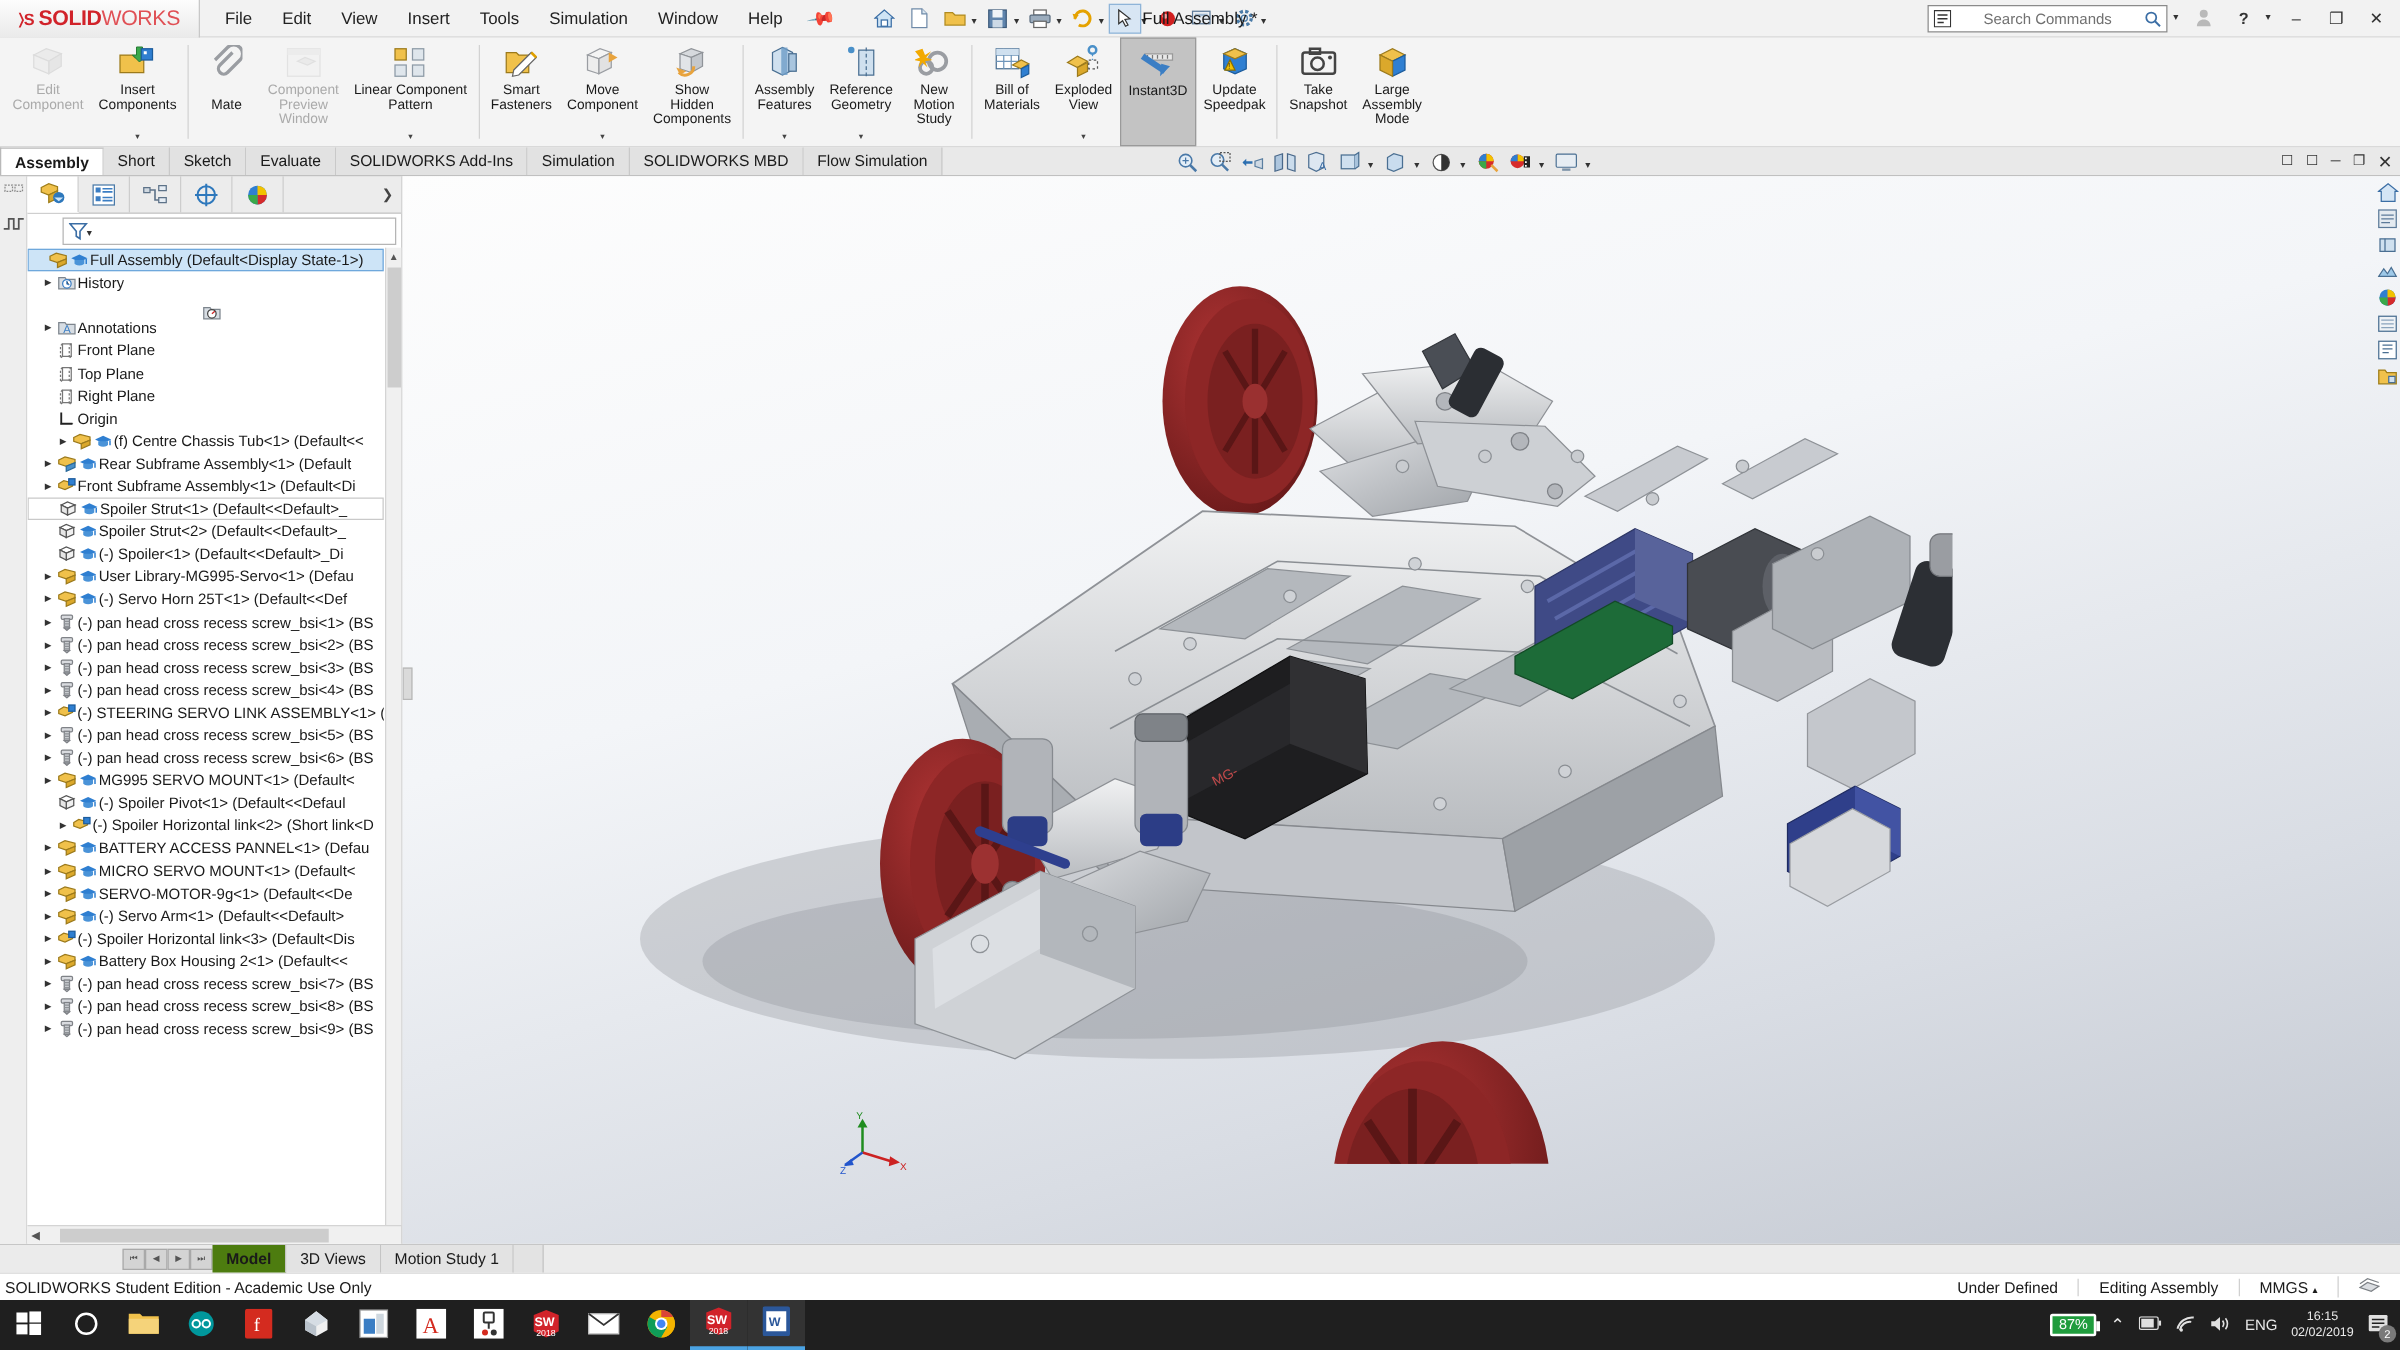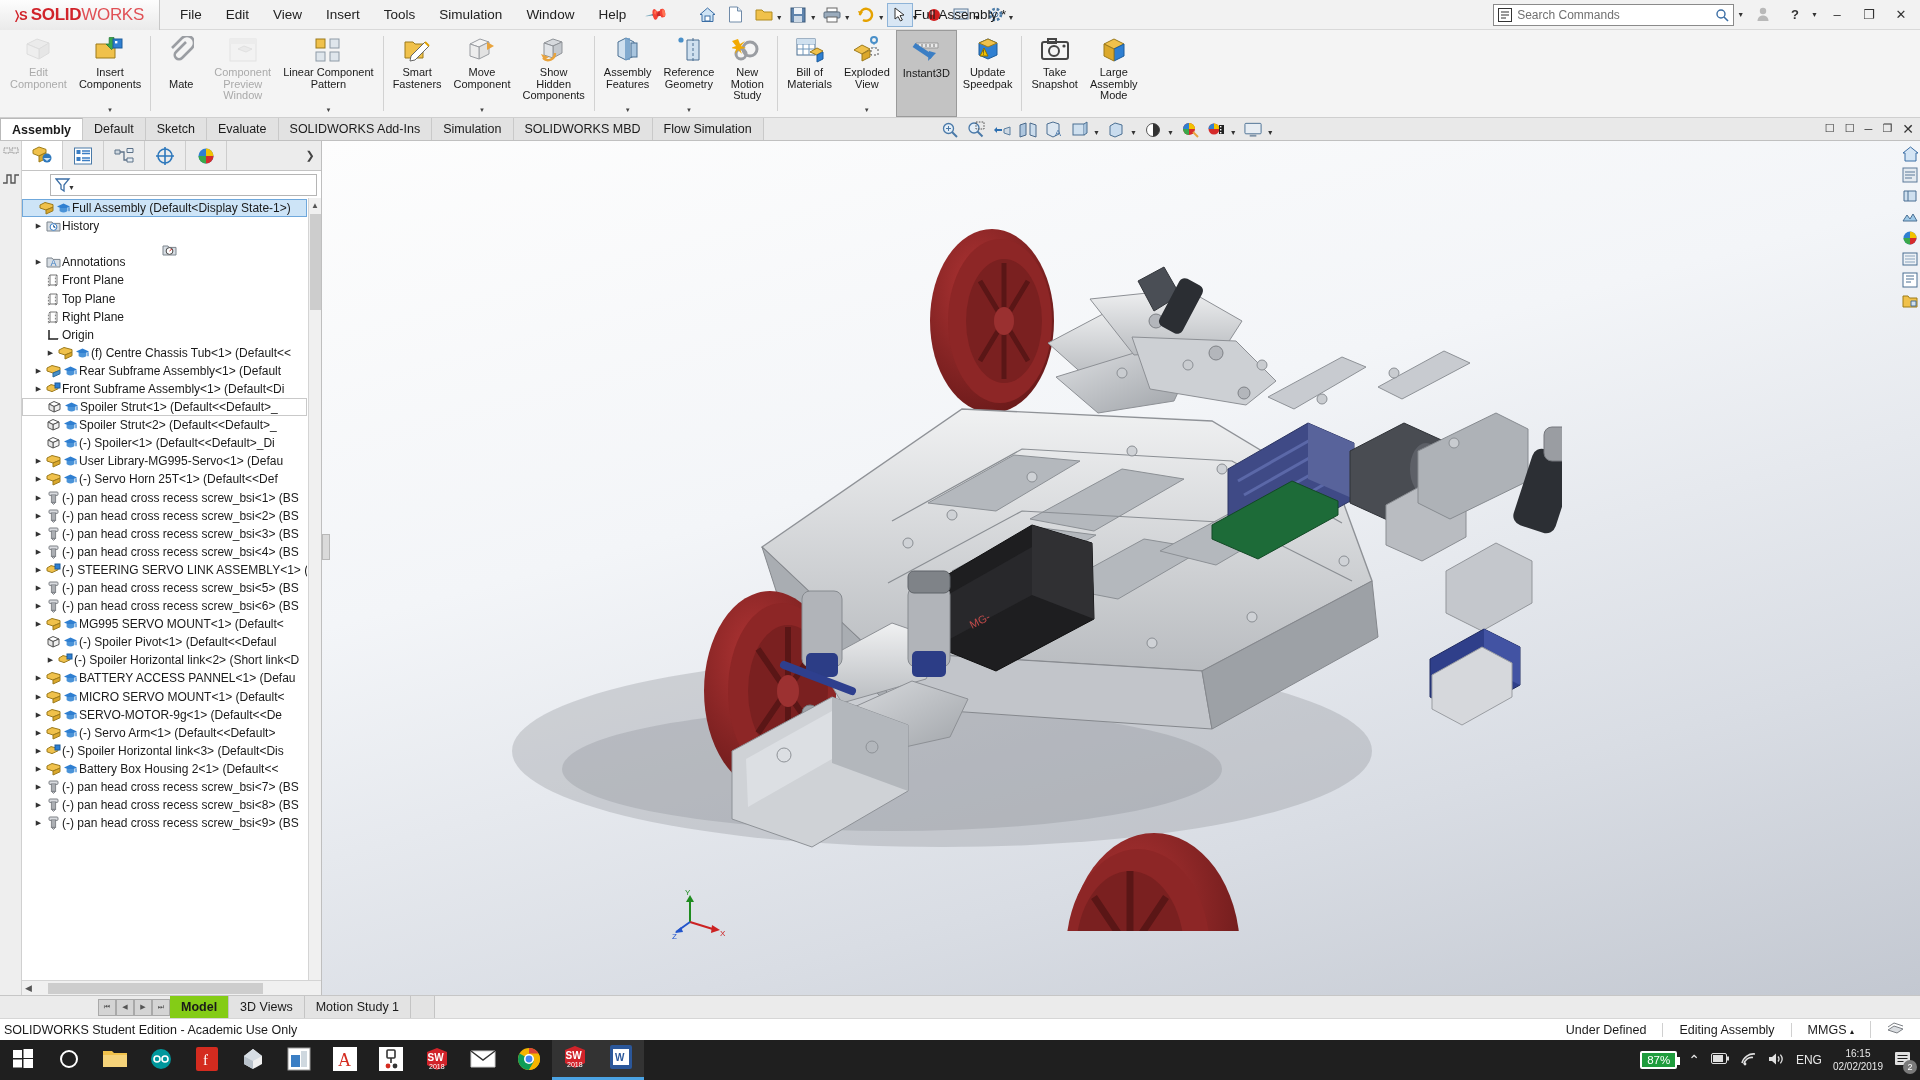--- a/index.html
+++ b/index.html
@@ -15,22 +15,22 @@
   .logo-txt { font-weight:bold; font-size:17px; color:#d1232a; letter-spacing:-0.3px; }
   .logo-txt .light { color:#e05055; font-weight:normal; }
   .menu { display:flex; align-items:center; margin-left:20px; gap:24px; }
   .menu span { font-size:13.5px; color:#222; cursor:default; }
   .pin { margin-left:22px; color:#3a6ea5; font-size:15px; transform:rotate(35deg); }
   .qat { display:flex; align-items:center; gap:2px; margin-left:28px; }
   .qat .ic { width:26px; height:24px; display:flex; align-items:center; justify-content:center; }
   .caret { font-size:7px; color:#333; margin-left:-3px; margin-top:6px; }
   .doc-title { position:absolute; left:50%; transform:translateX(-50%); font-size:13.5px; }
   .tr { position:absolute; right:6px; display:flex; align-items:center; gap:6px; height:30px; }
-  .searchbox { width:241px; height:22px; border:1px solid #8a8a8a; background:#fff;
-     display:flex; align-items:center; padding:0 4px; gap:5px; }
+  .searchbox { width:192px; height:22px; border:1px solid #8a8a8a; background:#fff;
+     display:flex; align-items:center; padding:0 4px; gap:5px;text-align:center; }
   .searchbox .ph { color:#707070; font-size:12px; flex:1; }
   .winbtn { width:26px; height:26px; display:flex; align-items:center; justify-content:center;
      font-size:13px; color:#333; }
 
   
   .ribbon { height:88px; background:#f4f4f4; border-bottom:1px solid #cfcfcf;
      display:flex; align-items:stretch; padding-left:4px; }
   .rbtn { width:auto; min-width:54px; padding:3px 6px 2px; display:flex; flex-direction:column;
      align-items:center; justify-content:flex-start; text-align:center; line-height:11.5px;
      font-size:11px; color:#1a1a1a; cursor:default; position:relative; }
@@ -100,21 +100,21 @@
 
   
   .btabs { height:23px; background:#ebebeb; border-top:1px solid #c6c6c6;
      display:flex; align-items:stretch; padding-left:98px; }
   .navbtns { display:flex; align-items:center; }
   .navbtns i { width:18px; height:17px; border:1px solid #a9a9a9; background:#d4d4d4;
      display:flex; align-items:center; justify-content:center; font-size:7px;
      font-style:normal; color:#555; }
   .btab { padding:0 11px; display:flex; align-items:center; font-size:12.5px;
      border-right:1px solid #c4c4c4; background:#e3e3e3; }
-  .btab.active { background:#84cc16; font-weight:bold; }
+  .btab.active { background:#4d7c0f; font-weight:bold; }
   .btab-fill { flex:1; border-right:1px solid #c4c4c4; background:#e3e3e3; max-width:24px; }
   .status { height:22px; background:#fff; border-top:1px solid #d6d6d6; display:flex;
      align-items:center; font-size:12.5px; padding-left:4px; }
   .status .right { margin-left:auto; display:flex; align-items:center; }
   .status .right > span { padding:0 16px; border-left:1px solid #d0d0d0; }
   .status .right > span:first-child { border-left:none; }
 
   
   .taskbar { height:40px; background:#1f1f1f; display:flex; align-items:center;
      color:#e9e9e9; font-size:12px; }
@@ -455,21 +455,21 @@
       </div>
       <div style="white-space: pre-line;">Large
 Assembly
 Mode</div>
     </div>
   </div>
 
 <div class="tabs">
   <div id="cmdtabs" style="display:flex;align-items:flex-end;">
       <div class="tab active">Assembly</div>
-      <div class="tab">Default</div>
+      <div class="tab">Short</div>
       <div class="tab">Sketch</div>
       <div class="tab">Evaluate</div>
       <div class="tab">SOLIDWORKS Add-Ins</div>
       <div class="tab">Simulation</div>
       <div class="tab">SOLIDWORKS MBD</div>
       <div class="tab">Flow Simulation</div>
     </div>
 
   <div class="viewtools">
     <span class="vt">

